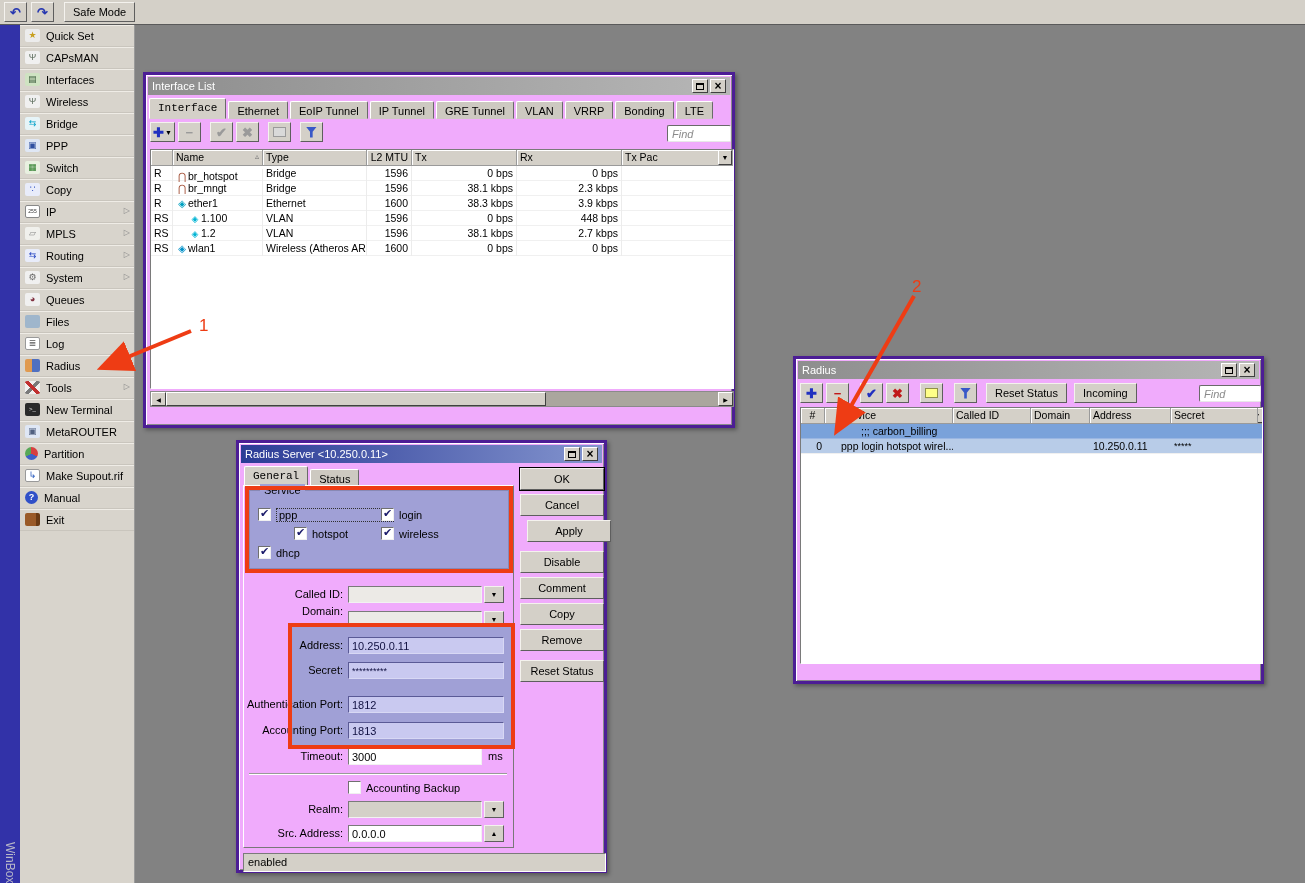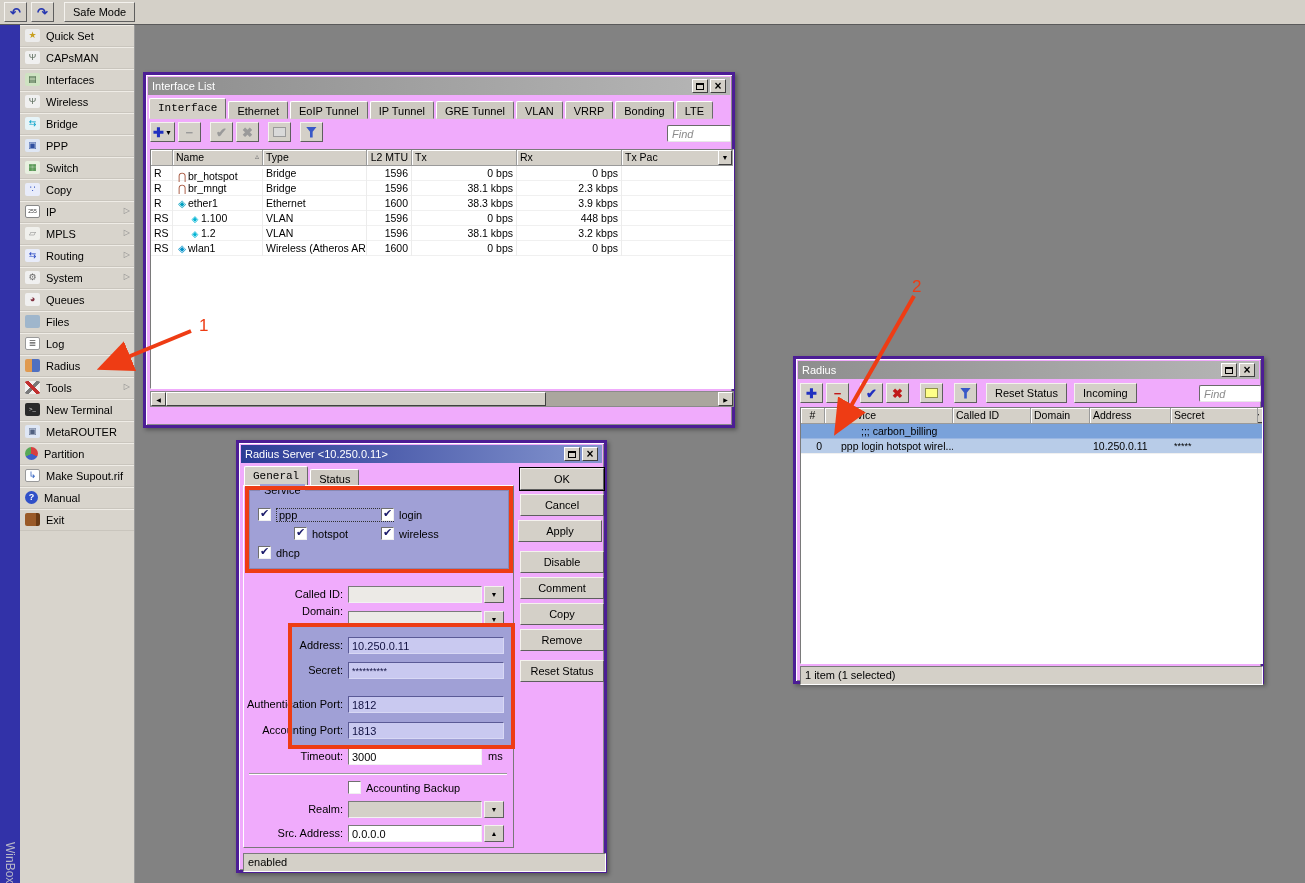--- a/index.html
+++ b/index.html
@@ -346,21 +346,21 @@
         <div class="gcell num" style="width:105px;">0 bps</div>
         <div class="gcell num" style="width:105px;">448 bps</div>
         <div class="gcell" style="flex:1;border-right:none;"></div>
       </div>
       <div class="grow">
         <div class="gcell" style="width:22px;">RS</div>
         <div class="gcell" style="width:90px;padding-left:16px;"><span class="ri ri-vlan"></span><span>1.2</span></div>
         <div class="gcell" style="width:104px;">VLAN</div>
         <div class="gcell num" style="width:45px;">1596</div>
         <div class="gcell num" style="width:105px;">38.1 kbps</div>
-        <div class="gcell num" style="width:105px;">3.2 kbps</div>
+        <div class="gcell num" style="width:105px;">2.7 kbps</div>
         <div class="gcell" style="flex:1;border-right:none;"></div>
       </div>
       <div class="grow">
         <div class="gcell" style="width:22px;">RS</div>
         <div class="gcell" style="width:90px;"><span class="ri ri-wlan"></span><span>wlan1</span></div>
         <div class="gcell" style="width:104px;">Wireless (Atheros AR9...</div>
         <div class="gcell num" style="width:45px;">1600</div>
         <div class="gcell num" style="width:105px;">0 bps</div>
         <div class="gcell num" style="width:105px;">0 bps</div>
         <div class="gcell" style="flex:1;border-right:none;"></div>
@@ -437,21 +437,20 @@
       <div class="grow rrow-item">
         <div class="gcell num" style="width:24px;border-right:none;">0</div>
         <div class="gcell" style="width:13px;border-right:none;"></div>
         <div class="gcell" style="width:115px;border-right:none;">ppp login hotspot wirel...</div>
         <div class="gcell" style="width:78px;border-right:none;"></div>
         <div class="gcell" style="width:59px;border-right:none;"></div>
         <div class="gcell" style="width:81px;border-right:none;">10.250.0.11</div>
         <div class="gcell" style="width:87px;border-right:none;font-size:9px;">*****</div>
       </div>
     </div>
-    <div class="statusbar" style="left:4px;top:307px;width:463px;">1 item (1 selected)</div>
   </div>
 
   <div class="win" style="left:236px;top:440px;width:371px;height:433px;z-index:10;">
     <div class="titlebar active">
       <span>Radius Server &lt;10.250.0.11&gt;</span>
       <span class="tspacer"></span>
       <div class="wbtn">
           <span class="maxglyph"></span>
         </div>
       <div class="wbtn">
@@ -531,21 +530,21 @@
     <div class="cbtn" style="left:245px;top:382px;">
         <span>▲</span>
       </div>
 
     <div class="btn default" style="left:281px;top:25px;">
         <span>OK</span>
       </div>
     <div class="btn" style="left:281px;top:51px;">
         <span>Cancel</span>
       </div>
-    <div class="btn" style="left:279px;top:77px;">
+    <div class="btn" style="left:288px;top:77px;">
         <span>Apply</span>
       </div>
     <div class="btn" style="left:281px;top:108px;">
         <span>Disable</span>
       </div>
     <div class="btn" style="left:281px;top:134px;">
         <span>Comment</span>
       </div>
     <div class="btn" style="left:281px;top:160px;">
         <span>Copy</span>

